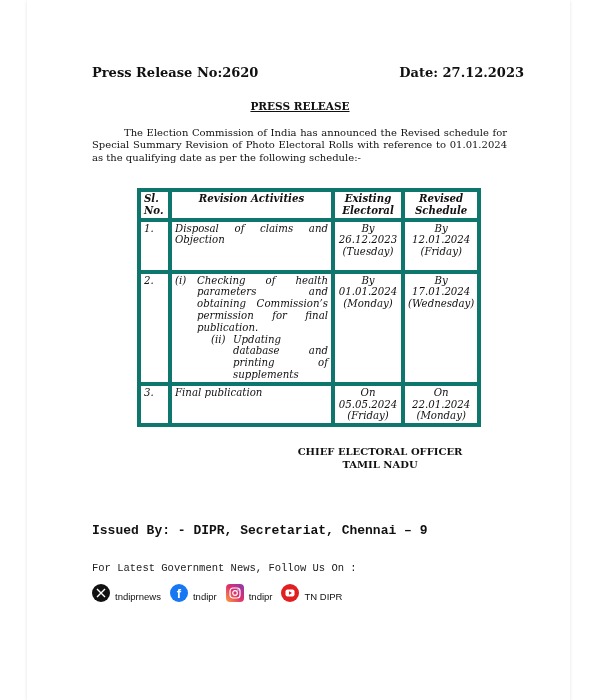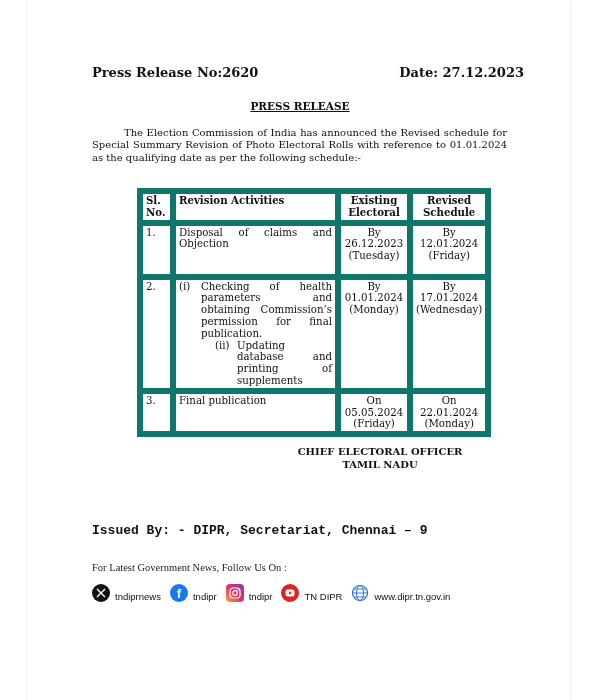--- a/index.html
+++ b/index.html
@@ -4,29 +4,29 @@
 <style>
   html, body { margin:0; padding:0; background:#ffffff; }
   body { width:600px; height:700px; position:relative; overflow:hidden; font-family:"DejaVu Serif", serif; color:#111; }
   .page { position:absolute; left:27px; top:0; width:543px; height:700px; background:#fff; box-shadow:0 1px 3px rgba(0,0,0,0.12); }
   .abs { position:absolute; }
   .hdr { font-family:"DejaVu Serif", serif; font-weight:bold; font-size:13px; }
   .title { left:0; width:600px; top:100px; text-align:center; font-weight:bold; font-size:10.5px; text-decoration:underline; }
   .para { left:92px; width:415px; top:127px; font-size:10px; line-height:12.4px; text-align:justify; }
   .para .indent { display:inline-block; width:32px; }
   table.sched { position:absolute; left:137px; top:188px; border-collapse:collapse; font-size:10.2px; line-height:11.8px; }
-  table.sched td, table.sched th { border:6px solid #0f766e; padding:1px 3px; vertical-align:top; }
+  table.sched td, table.sched th { border:4px solid #0f766e; padding:1px 3px; vertical-align:top;font-style:italic; }
   table.sched th { font-weight:bold; }
   .c1 { width:21px; text-align:left; }
   .c2 { width:153px; text-align:justify; }
   .c3 { width:60px; text-align:center; }
   .c4 { width:64px; text-align:center; }
   .sig { left:0; width:760px; top:445px; text-align:center; font-weight:bold; font-size:10px; line-height:13px; }
   .issued { left:92px; top:523px; font-family:Liberation Mono, monospace; font-weight:bold; font-size:13px; }
-  .follow { left:92px; top:562px; font-family:Liberation Serif, serif; font-size:10.5px; color:#222; }
+  .follow { left:92px; top:562px; font-family:Liberation Mono, monospace; font-size:10.5px; color:#222; }
   .social { left:92px; top:582px; height:22px; display:flex; align-items:center; font-family:"Liberation Sans", sans-serif; font-size:9.5px; color:#111; }
   .social .item { display:flex; align-items:flex-end; margin-right:9px; }
   .social .ic { width:18px; height:18px; border-radius:50%; display:inline-flex; align-items:center; justify-content:center; margin-right:5px; }
   .row-tall td { height:46px; }
 </style>
 </head>
 <body>
 
 <div class="page"></div>
 
@@ -34,21 +34,21 @@
 <div class="abs hdr" style="right:76px; top:65px;">Date: 27.12.2023</div>
 
 <div class="abs title">PRESS RELEASE</div>
 
 <div class="abs para"><span class="indent"></span><span>The Election Commission of India has announced the Revised schedule for Special Summary Revision of Photo Electoral Rolls with reference to 01.01.2024 as the qualifying date as per the following schedule:-</span></div>
 
 <table class="sched">
   <tbody>
       <tr>
     <th class="c1">Sl. No.</th>
-    <th class="c2" style="text-align:left;">Revision Activities</th>
+    <th class="c2" style="text-align:center;">Revision Activities</th>
     <th class="c3">Existing Electoral</th>
     <th class="c4">Revised Schedule</th>
   </tr>
   <tr class="row-tall">
     <td class="c1">1.</td>
     <td class="c2">Disposal of claims and Objection</td>
     <td class="c3">
       <div>By</div>
       <div>26.12.2023</div>
       <div>(Tuesday)</div>
@@ -132,23 +132,13 @@
   </div>
   <div class="item">
     <span class="ic" style="background:#E02020;">
       <svg width="10" height="8" viewBox="0 0 10 8">
           <rect x="0.5" y="0.5" width="9" height="7" rx="2" fill="#fff"></rect>
           <path d="M4 2.2 L7 4 L4 5.8 Z" fill="#E02020"></path>
         </svg>
     </span>
     <span>TN DIPR</span>
   </div>
-  <div class="item">
-    <span class="ic">
-      <svg width="18" height="18" viewBox="0 0 18 18">
-          <circle cx="9" cy="9" r="7.5" fill="none" stroke="#2A6FD6" stroke-width="1.2"></circle>
-          <ellipse cx="9" cy="9" rx="3.5" ry="7.5" fill="none" stroke="#2A6FD6" stroke-width="1"></ellipse>
-          <path d="M1.5 9 H16.5 M3 5 H15 M3 13 H15" stroke="#2A6FD6" stroke-width="0.9"></path>
-        </svg>
-    </span>
-    <span>www.dipr.tn.gov.in</span>
-  </div>
 </div>
 
 </body></html>

